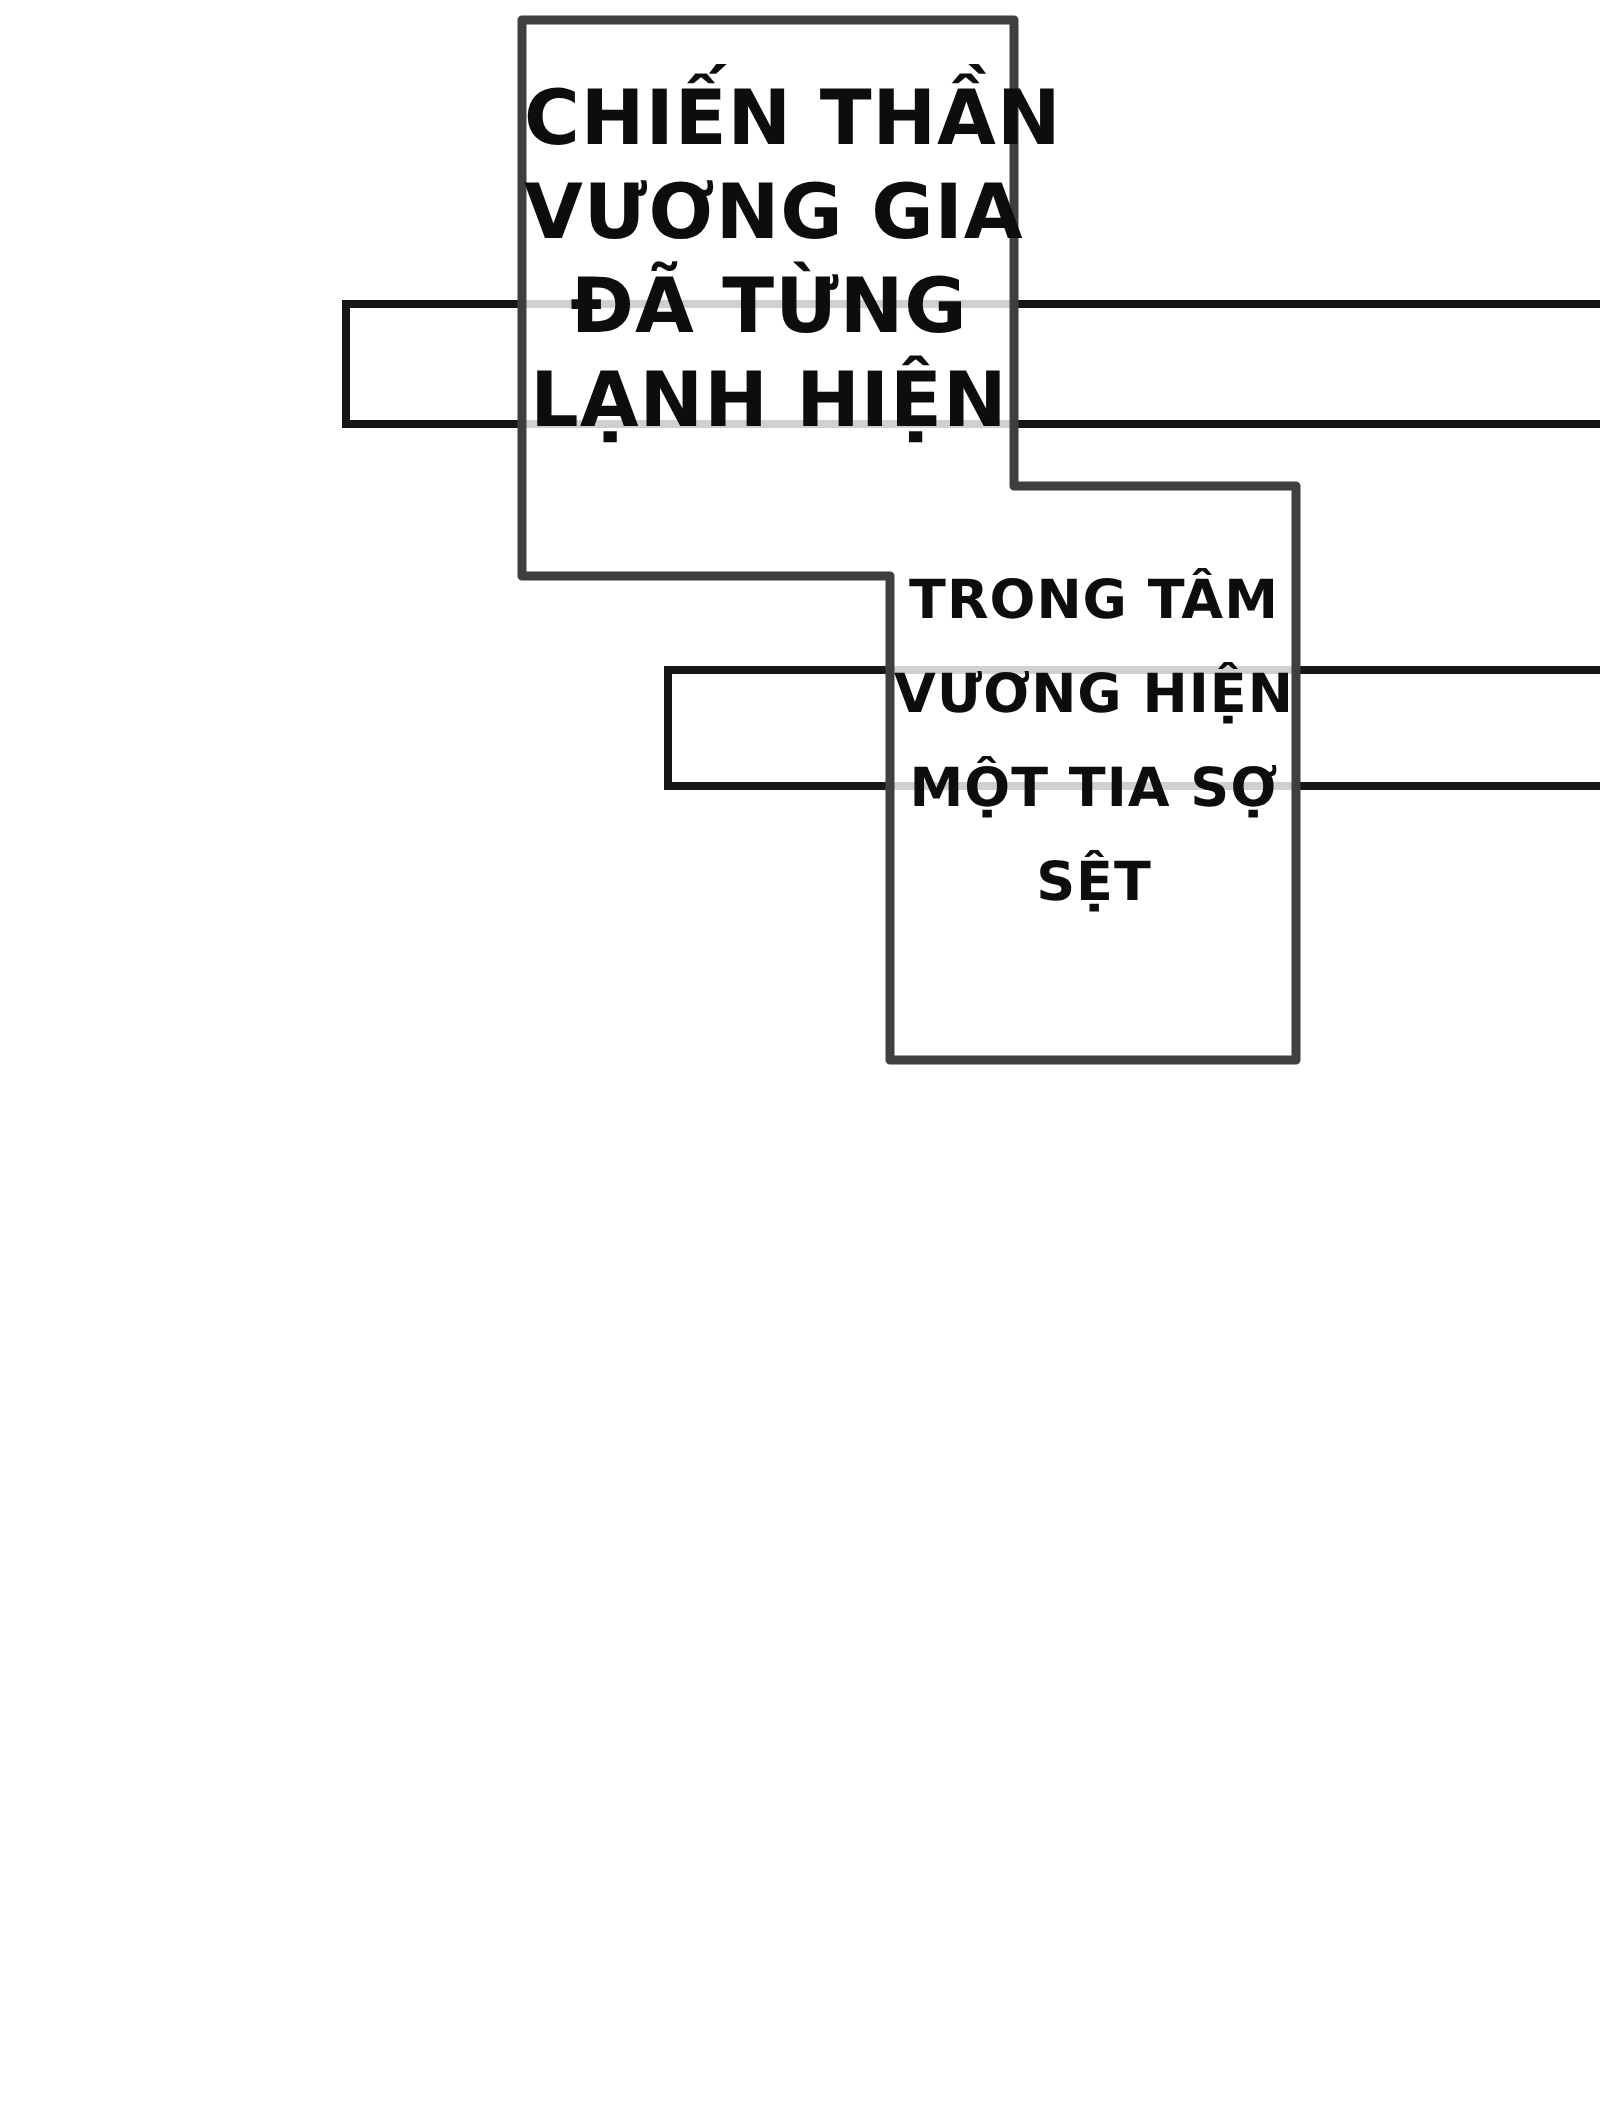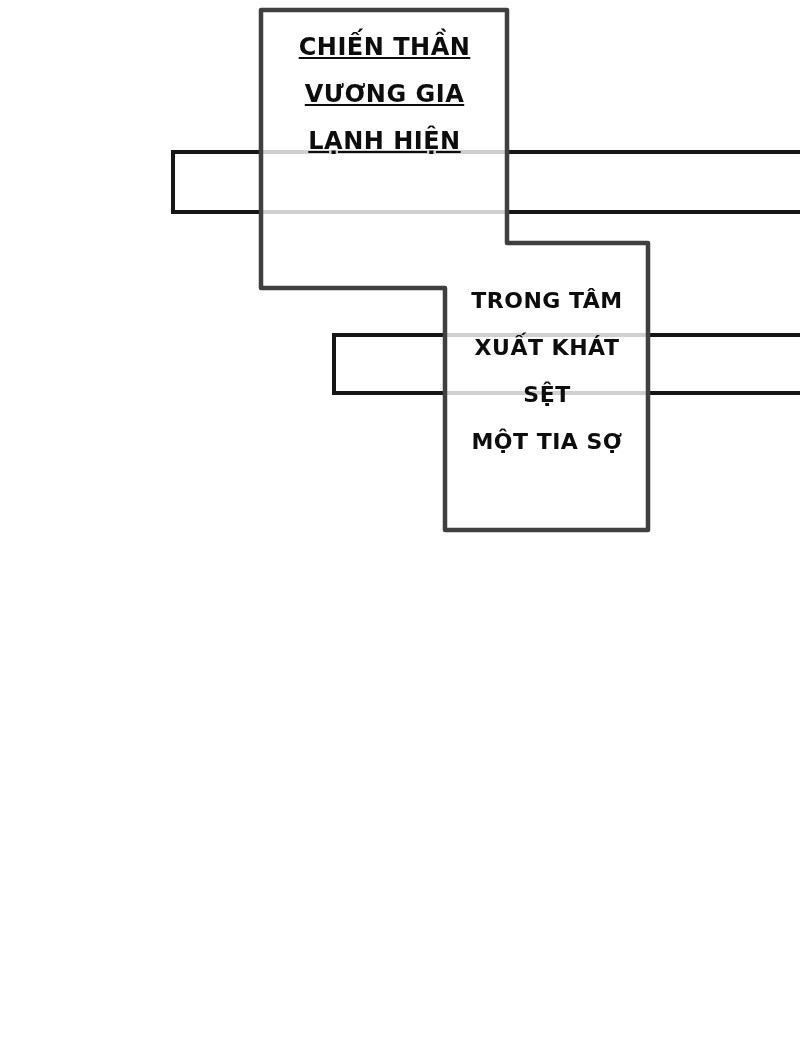--- a/index.html
+++ b/index.html
@@ -52,50 +52,50 @@
     white-space: nowrap;
     letter-spacing: 0.5px;
   }
   .caption .line {
     display: block;
     height: 47px;
     line-height: 47px;
   }
   #caption-1 {
     left: 262px;
-    top: 24px;
+    top: 36px;
     width: 245px;
-    font-size: 24px;
-    text-decoration: underline;
+    font-size: 38px;
   }
   #caption-2 {
     left: 446px;
     top: 277px;
     width: 202px;
-    font-size: 22px;
+    font-size: 27px;
   }
 </style>
 </head>
 <body>
 
 <div id="page">
 
   <div class="band" id="band-1"></div>
   <div class="band" id="band-2"></div>
 
   <svg id="bubble-layer" viewBox="0 0 800 560" xmlns="http://www.w3.org/2000/svg">
     <path d="M 261 10 H 507 V 243 H 648 V 530 H 445 V 288 H 261 Z" fill="rgba(255,255,255,0.80)" stroke="#3f3f3f" stroke-width="4.5" stroke-linejoin="round"></path>
   </svg>
 
   <div class="caption" id="caption-1">
     <span class="line">CHIẾN THẦN</span>
     <span class="line">VƯƠNG GIA</span>
+    <span class="line">ĐÃ TỪNG</span>
     <span class="line">LẠNH HIỆN</span>
   </div>
 
   <div class="caption" id="caption-2">
     <span class="line">TRONG TÂM</span>
-    <span class="line">XUẤT KHÁT</span>
+    <span class="line">VƯƠNG HIỆN</span>
+    <span class="line">MỘT TIA SỢ</span>
     <span class="line">SỆT</span>
-    <span class="line">MỘT TIA SỢ</span>
   </div>
 
 </div>
 
 </body></html>

